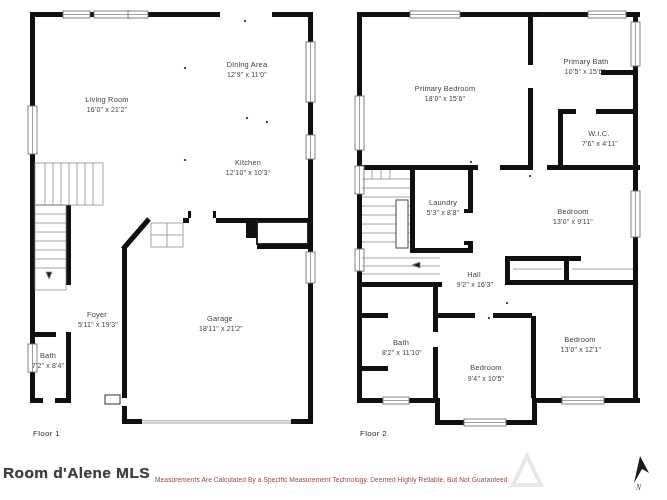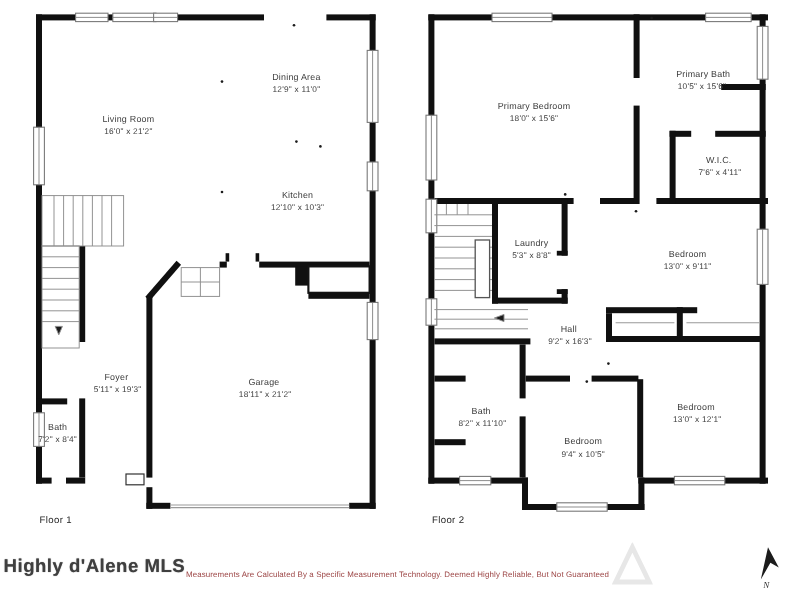--- a/index.html
+++ b/index.html
@@ -264,19 +264,19 @@
     </g>
   </g>
 </svg>
 
 <div class="watermark">
   <svg width="34" height="36" viewBox="0 0 34 36">
     <polygon points="17,4 31,33 3,33" fill="none" stroke="#e7e7e7" stroke-width="4"></polygon>
   </svg>
 </div>
 
-<div class="footer-mls">Highly d'Alene MLS</div>
+<div class="footer-mls">Room d'Alene MLS</div>
 <div class="footer-disclaimer">Measurements Are Calculated By a Specific Measurement Technology. Deemed Highly Reliable, But Not Guaranteed</div>
 
 <svg class="north" width="45" height="60" viewBox="0 0 45 60">
   <polygon points="25,18 34,35 27,31 19,45" fill="#1c1c1c"></polygon>
   <text class="north-n" x="21" y="52">N</text>
 </svg>
 
 </body></html>

